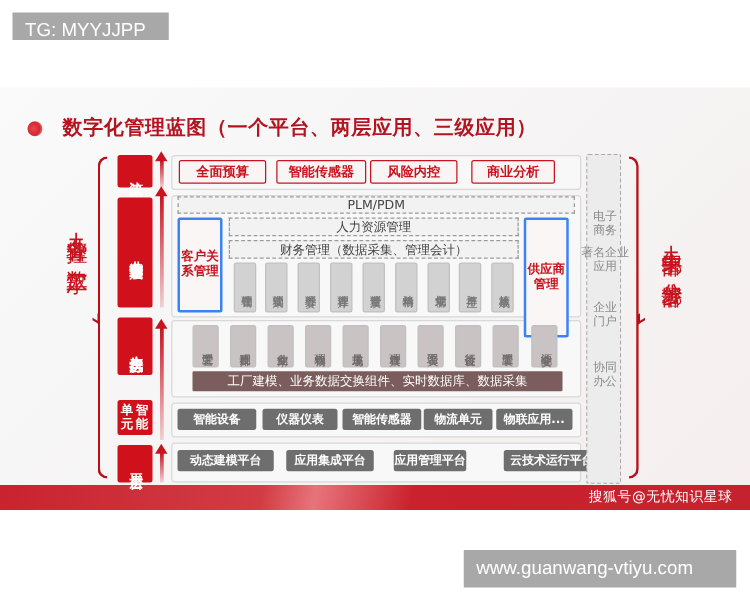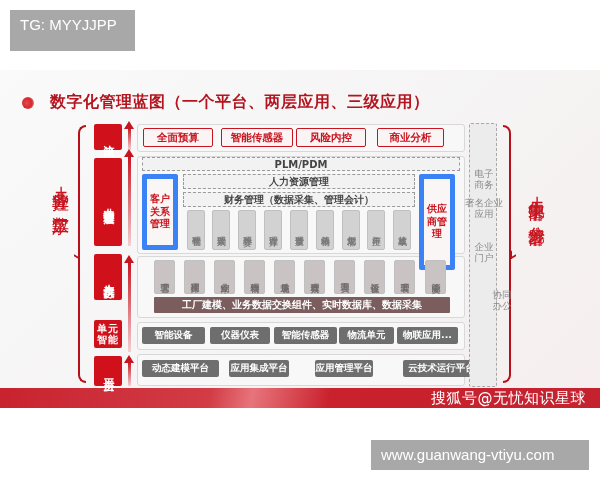--- a/index.html
+++ b/index.html
@@ -1,47 +1,47 @@
 <!DOCTYPE html>
 <html><head>
 <meta charset="utf-8">
 <style>
   * { box-sizing: border-box; margin: 0; padding: 0; }
   html, body { width: 600px; height: 480px; background: #ffffff; overflow: hidden; }
   body { position: relative; font-family: "DejaVu Sans", "Liberation Sans", sans-serif; }
 
   .wm { position: absolute; background: #a8a8a8; color: #ffffff; font-family: "Liberation Sans", sans-serif; }
-  .wm-top { left: 10px; top: 10px; width: 125px; height: 41px; font-size: 15px; line-height: 30px; padding-left: 10px; }
+  .wm-top { left: 10px; top: 10px; width: 125px; height: 22px; font-size: 15px; line-height: 30px; padding-left: 10px; }
   .wm-bottom { left: 371px; top: 440px; width: 218px; height: 30px; font-size: 15px; line-height: 30px; padding-left: 10px; }
 
   .slide { position: absolute; left: 0; top: 70px; width: 600px; height: 338px;
     background: linear-gradient(135deg, #fafafa 0%, #f5f3f3 60%, #f6eeee 100%); overflow: hidden; }
   .footer-band { position: absolute; left: 0; top: 388px; width: 600px; height: 20px;
     background: linear-gradient(100deg, #c8232f 0%, #d23c45 35%, #e7747b 42%, #c9212d 55%, #c52230 100%); }
-  .footer-credit { position: absolute; right: 14px; top: 388px; height: 16px; line-height: 20px; font-size: 15px; color: #ffffff; letter-spacing: 0.5px; }
+  .footer-credit { position: absolute; right: 14px; top: 388px; height: 16px; line-height: 20px; font-size: 11px; color: #ffffff; letter-spacing: 0.5px; }
 
   .title-dot { position: absolute; left: 22px; top: 97px; width: 12px; height: 12px; border-radius: 50%;
     background: radial-gradient(circle at 40% 50%, #e54a4f 0%, #d6262e 55%, #f0d0d0 100%); }
   .title { position: absolute; left: 50px; top: 92px; font-size: 16px; font-weight: bold; color: #b3141f; letter-spacing: 0.5px; white-space: nowrap; }
 
   
   .brace { position: absolute; border: 2px solid #b8101a; }
   .brace-left { left: 78px; top: 125px; width: 8px; height: 258px; border-right: none; border-radius: 8px 0 0 8px; }
   .brace-right { left: 503px; top: 125px; width: 8px; height: 258px; border-left: none; border-radius: 0 8px 8px 0; }
   .brace-tip-l { position: absolute; left: 74px; top: 250px; width: 6px; height: 8px; border-right: 2px solid #b8101a; border-bottom: 2px solid #b8101a; transform: skewY(30deg); }
   .brace-tip-r { position: absolute; left: 510px; top: 250px; width: 6px; height: 8px; border-left: 2px solid #b8101a; border-bottom: 2px solid #b8101a; transform: skewY(-30deg); }
 
   .vert-text { position: absolute; writing-mode: vertical-rl; text-orientation: upright; color: #c8141f; font-size: 17px; letter-spacing: 1px; line-height: 1; }
   .vt-left { left: 52px; top: 178px; }
   .vt-right { left: 528px; top: 188px; }
 
   
   .layer { position: absolute; left: 94px; width: 28px; background: #d0111b; color: #ffffff; font-weight: bold;
     font-size: 11px; border-radius: 2px; display: flex; align-items: center; justify-content: center;
-    writing-mode: vertical-rl; text-orientation: upright; letter-spacing: 1px; line-height: 1.1; flex-direction: column; }
+    writing-mode: vertical-rl; text-orientation: upright; letter-spacing: 1px; line-height: 1.1; }
   .l-decision { top: 124px; height: 26px; }
   .l-ops { top: 158px; height: 88px; }
   .l-prod { top: 254px; height: 46px; }
   .l-unit { top: 320px; height: 28px; writing-mode: horizontal-tb; font-size: 10px; text-align: center; padding: 0 2px; }
   .l-unit span { display: block; }
   .l-platform { top: 356px; height: 30px; }
 
   
   .arrow { position: absolute; left: 128px; width: 3px; background: linear-gradient(to top, #f3d0d2, #c8141f); }
   .arrow::before { content: ""; position: absolute; left: -4px; top: -7px; border-left: 5.5px solid transparent; border-right: 5.5px solid transparent; border-bottom: 8px solid #c8141f; }
@@ -54,37 +54,37 @@
   .panel { position: absolute; background: #f8f8f8; border: 1px solid #d8d8d8; border-radius: 3px; }
   .p-decision { left: 137px; top: 124px; width: 328px; height: 28px; }
   .p-ops { left: 137px; top: 156px; width: 328px; height: 98px; }
   .p-prod { left: 137px; top: 256px; width: 328px; height: 62px; }
   .p-unit { left: 137px; top: 322px; width: 328px; height: 28px; }
   .p-platform { left: 137px; top: 354px; width: 328px; height: 32px; }
 
   .dec-btn { position: absolute; top: 128px; height: 19px; border: 1px solid #c8141f; border-radius: 2px; background: #fbf4f4;
     color: #c8141f; font-weight: bold; font-size: 10.5px; display: flex; align-items: center; justify-content: center; }
 
-  .dash-bar { position: absolute; border: 1px dashed #9a9a9a; background: #f2f2f2; color: #444; font-weight: bold; font-size: 10px;
+  .dash-bar { position: absolute; border: 1px dashed #9a9a9a; background: #f2f2f2; color: #444; font-weight: normal; font-size: 10px;
     display: flex; align-items: center; justify-content: center; }
   .plm { left: 142px; top: 157px; width: 318px; height: 14px; }
   .hr { left: 183px; top: 174px; width: 232px; height: 15px; }
   .fin { left: 183px; top: 192px; width: 232px; height: 15px; }
 
-  .red-box { position: absolute; border: 5px solid #3b82f6; border-radius: 2px; background: #faf6f6; color: #c8141f; font-weight: bold;
+  .red-box { position: absolute; border: 2px solid #3b82f6; border-radius: 2px; background: #faf6f6; color: #c8141f; font-weight: bold;
     font-size: 10px; line-height: 1.25; display: flex; align-items: center; justify-content: center; text-align: center; }
   .crm { left: 142px; top: 174px; width: 36px; height: 76px; }
   .srm { left: 419px; top: 174px; width: 36px; height: 96px; }
 
   .small-mod { position: absolute; width: 18px; background: #d2d2d2; border: 1px solid #c0c0c0; border-radius: 2px; color: #777;
     font-size: 9px; writing-mode: vertical-rl; text-orientation: upright; display: flex; align-items: center; justify-content: center; line-height: 1; letter-spacing: -0.5px; }
   .ops-mod { top: 210px; height: 40px; }
   .prod-mod { top: 260px; height: 34px; width: 21px; background: #c9c3c3; color: #6f6a6a; }
 
-  .dark-bar { position: absolute; left: 154px; top: 297px; width: 296px; height: 16px; background: #7b5d5d; color: #ffffff; font-weight: bold;
+  .dark-bar { position: absolute; left: 154px; top: 297px; width: 296px; height: 16px; background: #7b5d5d; color: #ffffff; font-weight: normal;
     font-size: 10px; display: flex; align-items: center; justify-content: center; border-radius: 1px; }
 
   .gray-btn { position: absolute; height: 17px; background: #6e6e6e; color: #ffffff; font-weight: bold; font-size: 9.5px;
     display: flex; align-items: center; justify-content: center; border-radius: 2px; white-space: nowrap; }
   .unit-btn { top: 327px; }
   .plat-btn { top: 360px; }
 
   .side-col { position: absolute; left: 469px; top: 123px; width: 28px; height: 264px; background: #ececec; border: 1px dashed #a8a8a8;
     border-radius: 2px; }
   .side-item { position: absolute; left: 0; width: 28px; text-align: center; color: #8a8a8a; font-size: 9.5px; line-height: 1.2; white-space: nowrap; }
@@ -161,24 +161,24 @@
 <div class="small-mod prod-mod" style="left:425px">安全能源</div>
 <div class="dark-bar">工厂建模、业务数据交换组件、实时数据库、数据采集</div>
 
 <div class="gray-btn unit-btn" style="left:142px;width:63px">智能设备</div>
 <div class="gray-btn unit-btn" style="left:210px;width:60px">仪器仪表</div>
 <div class="gray-btn unit-btn" style="left:274px;width:63px">智能传感器</div>
 <div class="gray-btn unit-btn" style="left:339px;width:55px">物流单元</div>
 <div class="gray-btn unit-btn" style="left:397px;width:61px">物联应用...</div>
 
 <div class="gray-btn plat-btn" style="left:142px;width:77px">动态建模平台</div>
-<div class="gray-btn plat-btn" style="left:229px;width:60px">应用集成平台</div>
+<div class="gray-btn plat-btn" style="left:229px;width:70px">应用集成平台</div>
 <div class="gray-btn plat-btn" style="left:315px;width:58px">应用管理平台</div>
 <div class="gray-btn plat-btn" style="left:403px;width:77px">云技术运行平台</div>
 
 <div class="side-col">
   <div class="side-item" style="top:44px;white-space:normal;width:26px;left:1px">电子商务</div>
   <div class="side-item" style="top:73px;white-space:normal;width:40px;left:-6px">著名企业应用</div>
   <div class="side-item" style="top:117px;white-space:normal;width:26px;left:1px">企业门户</div>
-  <div class="side-item" style="top:165px;white-space:normal;width:26px;left:19px">协同办公</div>
+  <div class="side-item" style="top:165px;white-space:normal;width:26px;left:1px">协同办公</div>
 </div>
 
 <div class="wm wm-bottom">www.guanwang-vtiyu.com</div>
 
 </body></html>

